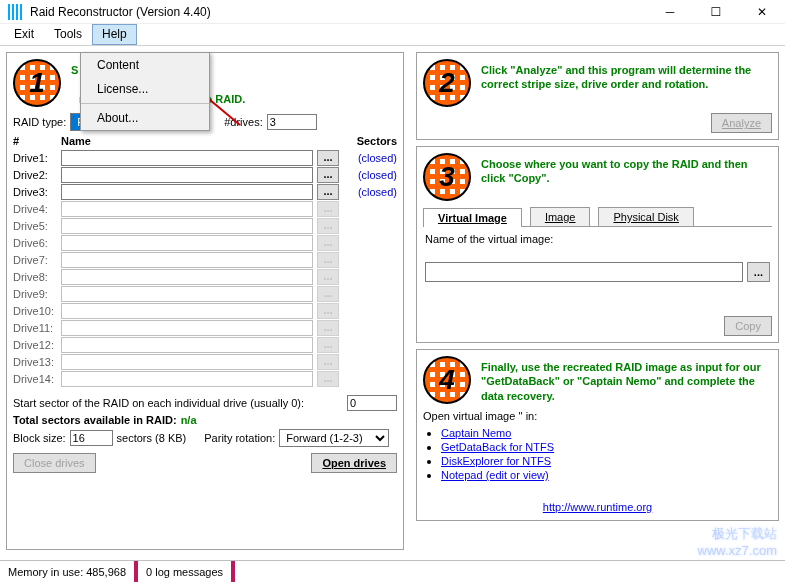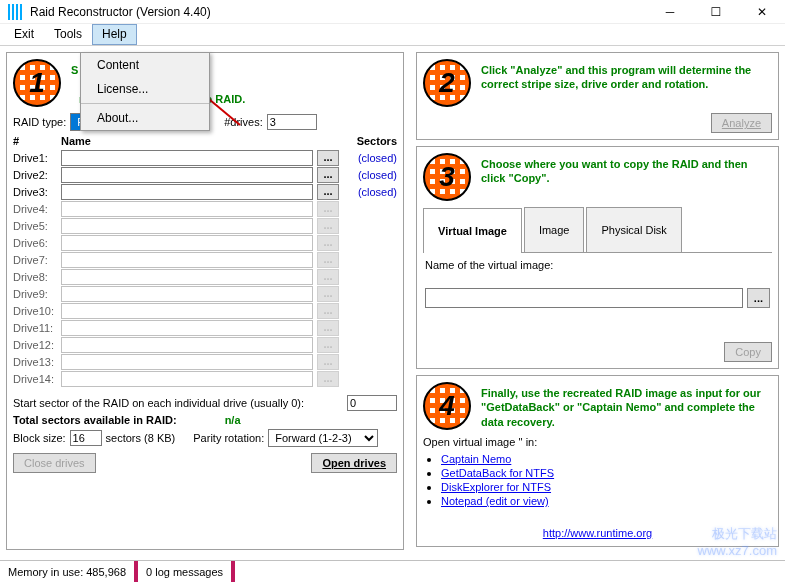--- a/index.html
+++ b/index.html
@@ -30,21 +30,21 @@
 .drive-row { display: flex; align-items: center; height: 17px; font-size: 11px; }
 .drive-label { width: 48px; color: #606060; }
 .drive-label.active { color: #000; }
 .drive-input { flex: 1; height: 16px; border: 1px solid #7a7a7a; background: #fff; }
 .drive-row.inactive .drive-input { border: 1px solid #c0c0c0; }
 .browse-btn { width: 22px; height: 16px; border: 1px solid #888; background: #e1e1e1; text-align: center; line-height: 12px; font-weight: bold; font-size: 11px; margin: 0 4px; }
 .sector-val { width: 54px; text-align: right; color: #0000cc; font-size: 11px; }
 .btn { border: 1px solid #888; background: #e1e1e1; padding: 3px 10px; font-size: 11px; cursor: default; }
 .btn.disabled { color: #a0a0a0; }
 .tabs { display: flex; border-bottom: 1px solid #999; margin-top: 4px; }
-.tab { padding: 16px 14px; font-size: 11px; border: 1px solid #999; border-bottom: none; margin-right: 2px; background: #f0f0f0; }
+.tab { padding: 3px 14px; font-size: 11px; border: 1px solid #999; border-bottom: none; margin-right: 8px; background: #f0f0f0; text-decoration: underline; }
 .tab.active { background: #fff; font-weight: bold; position: relative; top: 1px; }
 .link { color: #0000ee; text-decoration: underline; font-size: 11px; display: block; margin: 1px 0; }
 .statusbar { position: absolute; bottom: 0; left: 0; right: 0; height: 22px; border-top: 1px solid #c0c0c0; display: flex; align-items: center; font-size: 11px; }
 .status-cell { border-right: 4px solid #be185d; padding: 0 8px; height: 100%; display: flex; align-items: center; }
 .watermark { position: absolute; right: 8px; bottom: 24px; font-size: 13px; color: rgba(100,150,255,0.35); text-shadow: 0 0 3px rgba(100,150,255,0.3); pointer-events: none; }
 .ul { list-style: disc; padding-left: 18px; margin: 2px 0; }
 </style>
 </head>
 <body>
 
@@ -185,25 +185,25 @@
             <div class="browse-btn" style="color:#c0c0c0;border-color:#d0d0d0;">...</div>
             <span class="sector-val"></span>
           </div>
         </div>
       <div class="row" style="margin-top:8px;">
         <span style="flex:1;">Start sector of the RAID on each individual drive (usually 0):</span>
         <input type="text" style="width: 50px;" value="0">
       </div>
       <div class="row" style="font-weight:bold;">
         <span>Total sectors available in RAID:</span>
-        <span style="color:#008000;margin-left:44px;">n/a</span>
+        <span style="color:#008000;">n/a</span>
       </div>
       <div class="row">
         <span>Block size:</span>
-        <input type="text" style="width: 32px;" value="16">
+        <input type="text" style="width: 43px;" value="16">
         <span>sectors (8 KB)</span>
         <span style="margin-left:14px;">Parity rotation:</span>
         <select style="width:110px;"><option>Forward (1-2-3)</option></select>
       </div>
       <div class="row" style="margin-top:6px; justify-content:space-between;">
         <button class="btn disabled">Close drives</button>
         <button class="btn" style="font-weight:bold;text-decoration:underline;">Open drives</button>
       </div>
     </div>
   </div>

